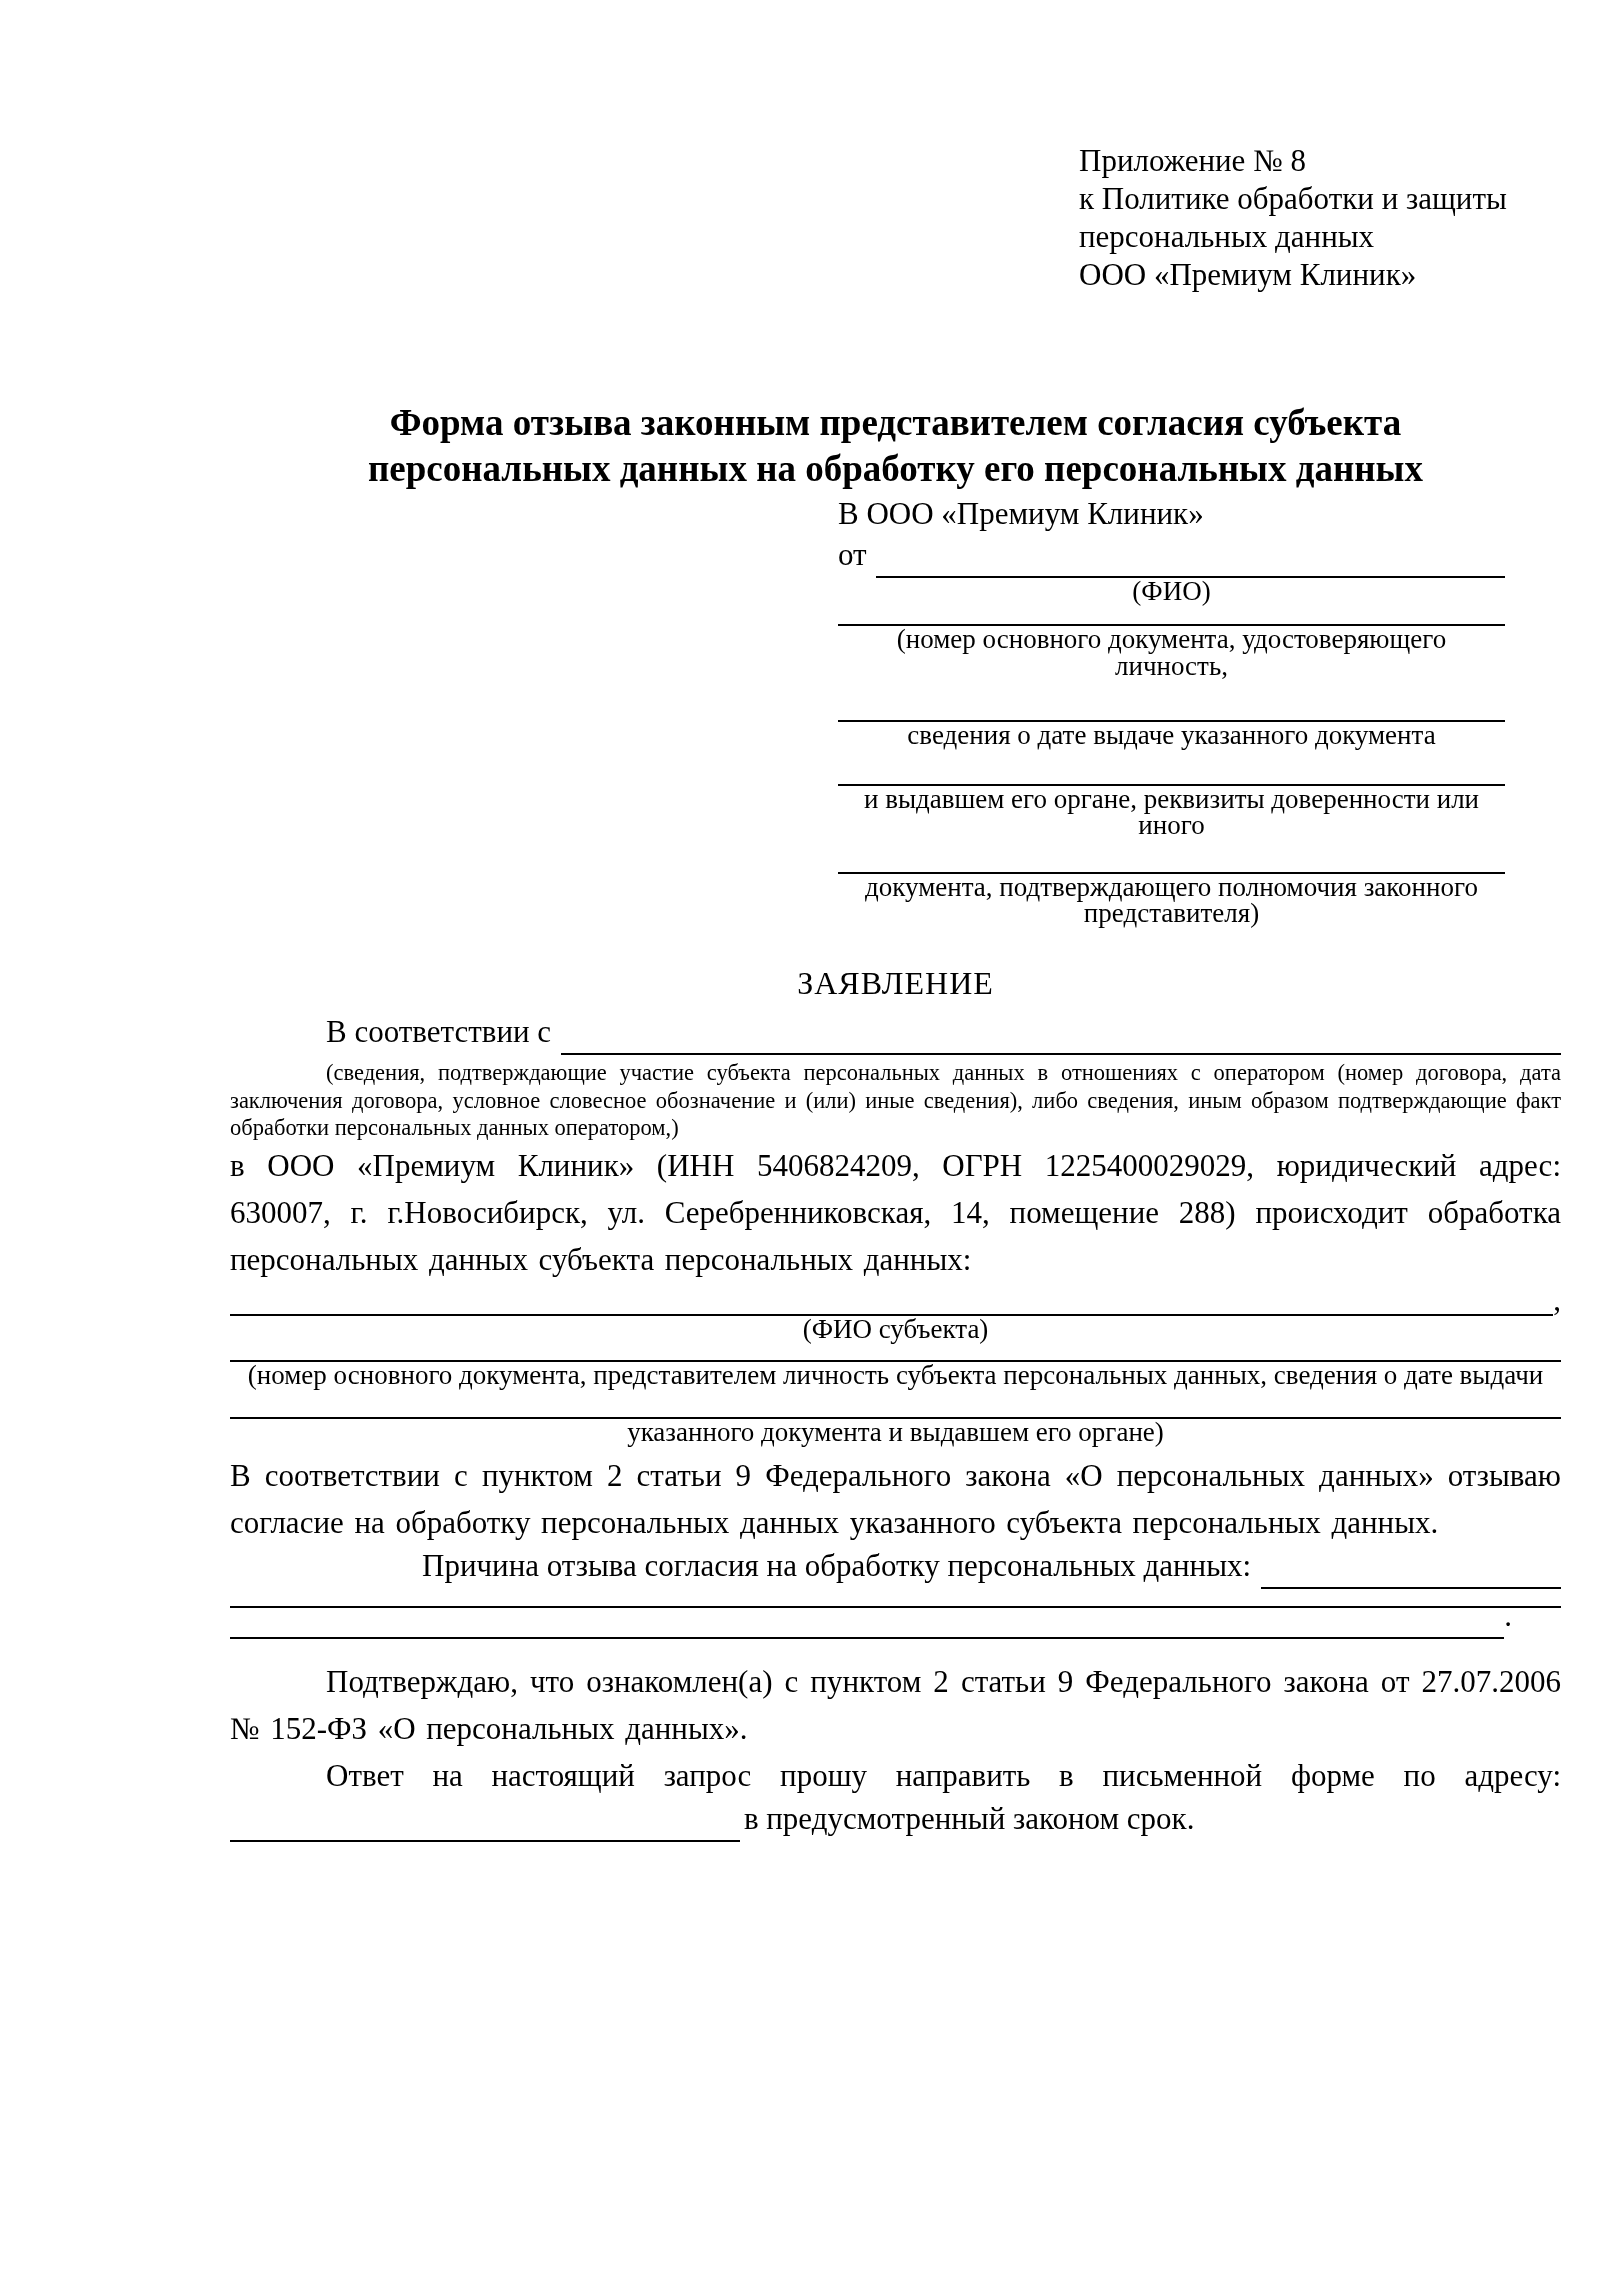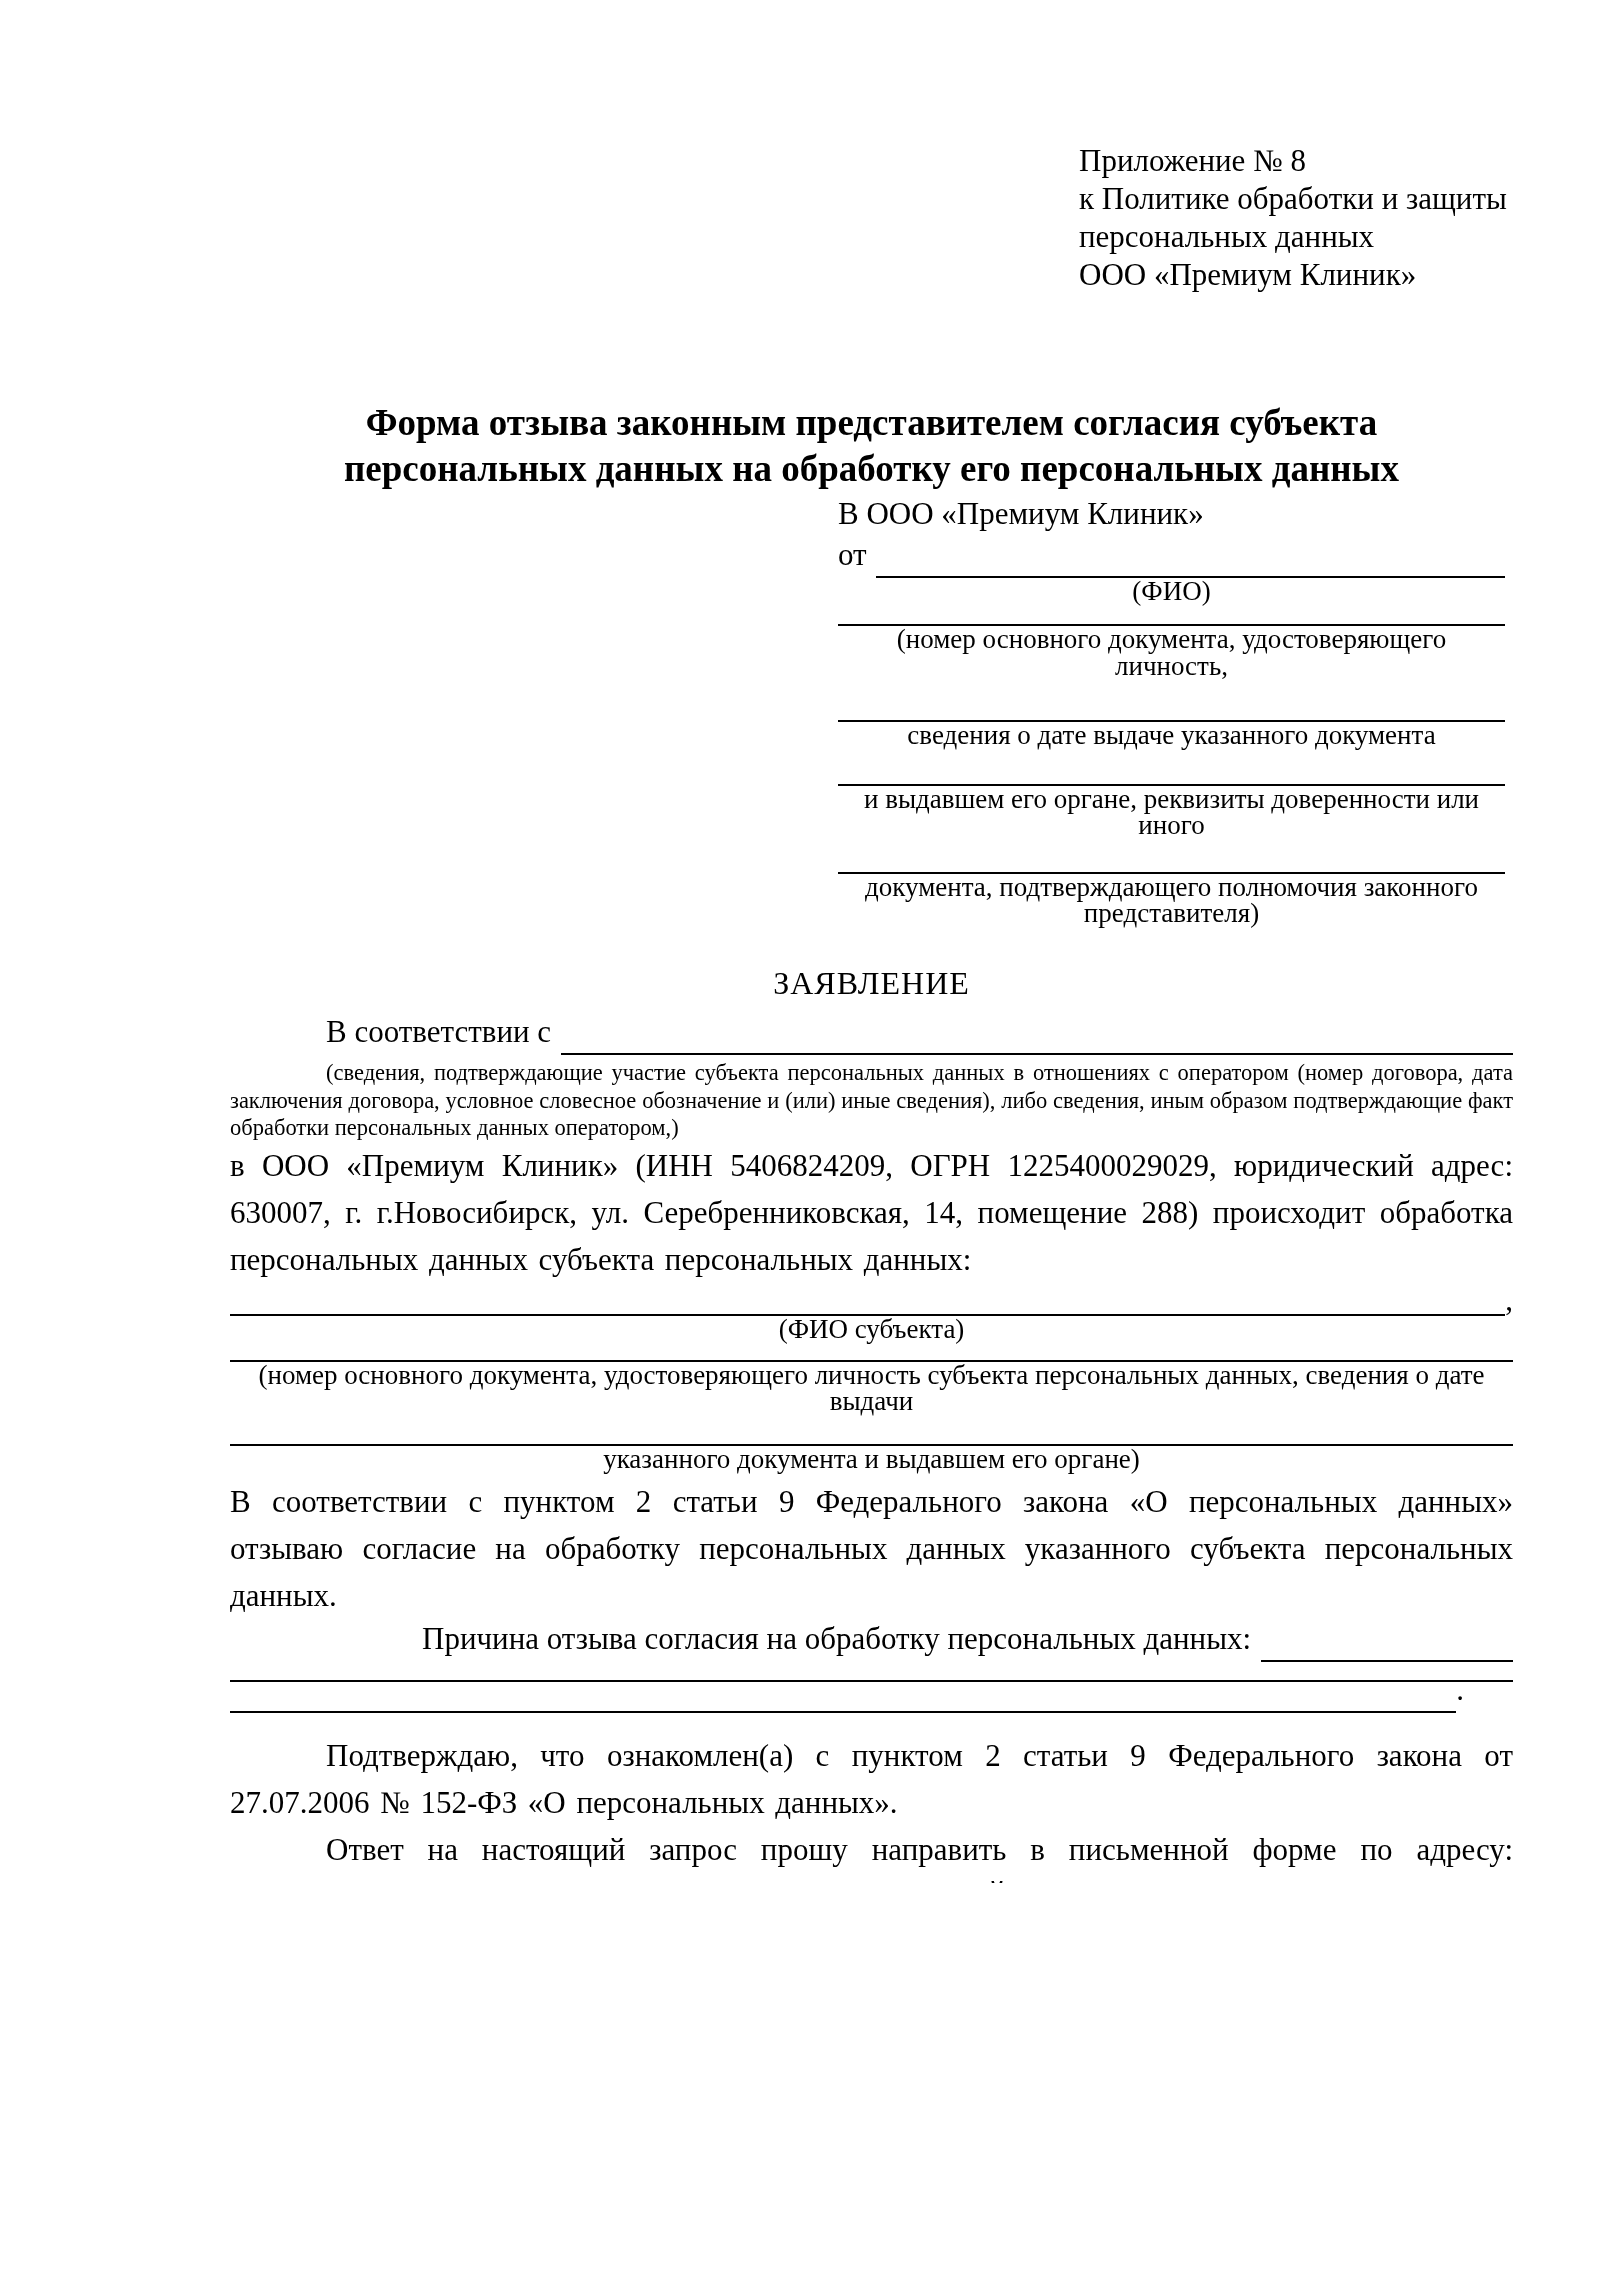--- a/index.html
+++ b/index.html
@@ -2,21 +2,21 @@
 <html><head>
 <meta charset="utf-8">
 <style>
   * { margin:0; padding:0; box-sizing:border-box; }
   html, body { background:#ffffff; }
   .page {
     width:1621px; height:1883px;
     background:#ffffff; color:#000000;
     font-family:"Liberation Serif","DejaVu Serif",serif;
     font-size:31px; line-height:47px;
-    padding:142px 108px 0 230px;
+    padding:142px 60px 0 230px;
     position:relative; overflow:hidden;
     margin:0 auto;
   }
   
   .annex { margin-left:849px; font-size:31px; line-height:38px; }
   
   .title { margin-top:106px; text-align:center; font-weight:bold; font-size:37px; line-height:46px; }
   
   .addressee { margin-left:608px; width:667px; }
   .addr-to { line-height:43px; }
@@ -99,21 +99,21 @@
 
   <div class="para">в ООО «Премиум Клиник» (ИНН 5406824209, ОГРН 1225400029029, юридический адрес: 630007, г. г.Новосибирск, ул. Серебренниковская, 14, помещение 288) происходит обработка персональных данных субъекта персональных данных:</div>
 
   <div class="flexrow comma-tail">
     <span class="fill nogap"></span>
     <span>,</span>
   </div>
   <div class="caption">(ФИО субъекта)</div>
 
   <div class="write-line h20"></div>
-  <div class="caption">(номер основного документа, удостоверяющего личность субъекта персональных данных, сведения о дате выдачи</div>
+  <div class="caption">(номер основного документа, представителем личность субъекта персональных данных, сведения о дате выдачи</div>
 
   <div class="write-line h32"></div>
   <div class="caption">указанного документа и выдавшем его органе)</div>
 
   <div class="para mt6">В соответствии с пунктом 2 статьи 9 Федерального закона «О персональных данных» отзываю согласие на обработку персональных данных указанного субъекта персональных данных.</div>
 
   <div class="flexrow reason-row" style="padding-left:96px;">
     <span class="label">Причина отзыва согласия на обработку персональных данных:</span>
     <span class="fill"></span>
   </div>

